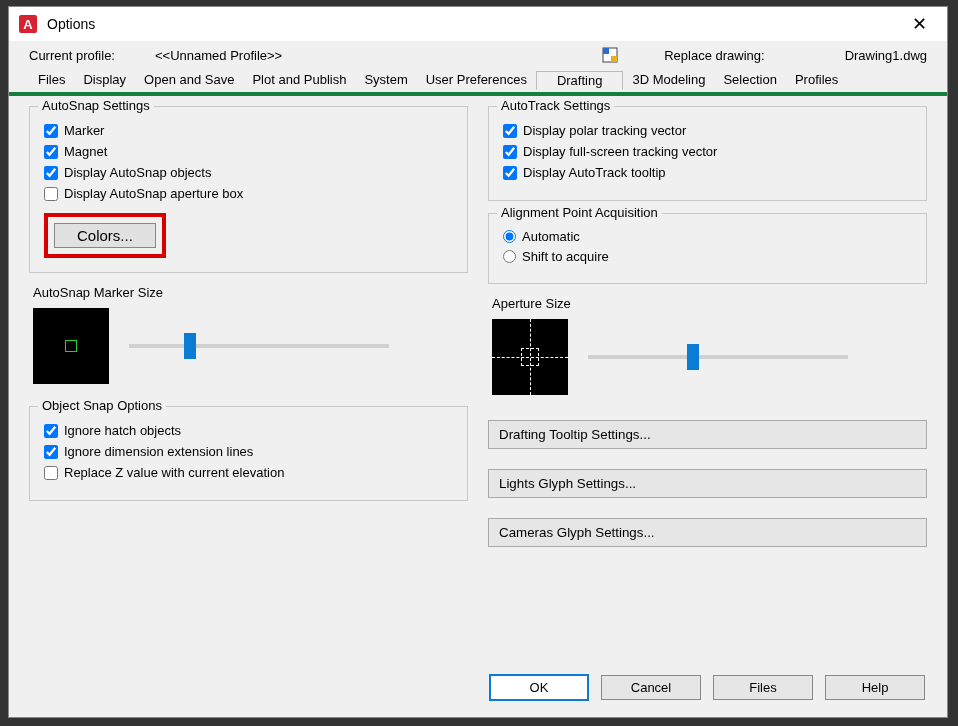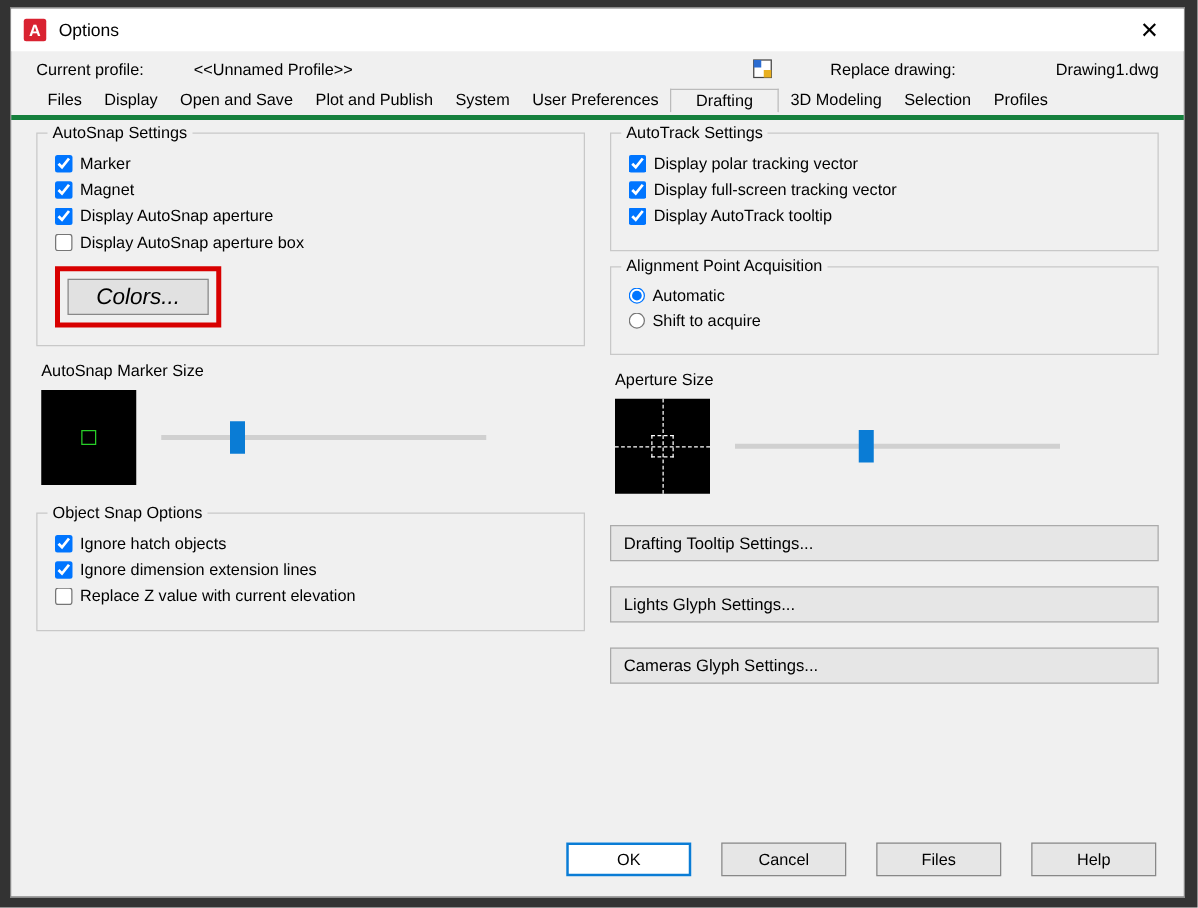--- a/index.html
+++ b/index.html
@@ -136,22 +136,21 @@
       border: 4px solid #d80000;
       padding: 6px;
       display:inline-block;
       margin-top:6px;
     }
     .colors-btn{
       padding:3px 22px;
       border:1px solid #888;
       background:#e1e1e1;
       cursor:pointer;
-      font-size:18px;
-      font-style:italic;
+      font-size:15px;
     }
     .size-group { border:none; padding: 0 4px; }
     .size-group .group-inner {
       display:flex; align-items:center; gap:20px;
       margin-top:8px;
     }
     .marker-preview, .aperture-preview {
       width:76px; height:76px; background:#000;
       position:relative;
     }
@@ -193,21 +192,22 @@
       background:#0a7cd5;
       cursor:pointer;
     }
     .slider::-moz-range-thumb{
       width:12px;height:26px;background:#0a7cd5;border:none;cursor:pointer;
     }
     .footer {
       display:flex;
       justify-content:flex-end;
       padding: 10px 22px 16px;
-      gap:24px;
+      gap:12px;
+      align-items:center;
     }
     .btn-ok{
       border:2px solid #0a7cd5;
       background:#fff;
     }
     .section-label{
       font-size:13px;
       margin-bottom:0;
     }
   </style>
@@ -256,21 +256,21 @@
         <label class="checkbox-row">
           <input type="checkbox" checked="" style="">
           <span>Marker</span>
         </label>
         <label class="checkbox-row">
           <input type="checkbox" checked="" style="">
           <span>Magnet</span>
         </label>
         <label class="checkbox-row">
           <input type="checkbox" checked="" style="">
-          <span>Display AutoSnap aperture</span>
+          <span>Display AutoSnap objects</span>
         </label>
         <label class="checkbox-row">
           <input type="checkbox" style="">
           <span>Display AutoSnap aperture box</span>
         </label>
         <div class="colors-highlight">
           <button class="colors-btn">Colors...</button>
         </div>
       </div>
 

